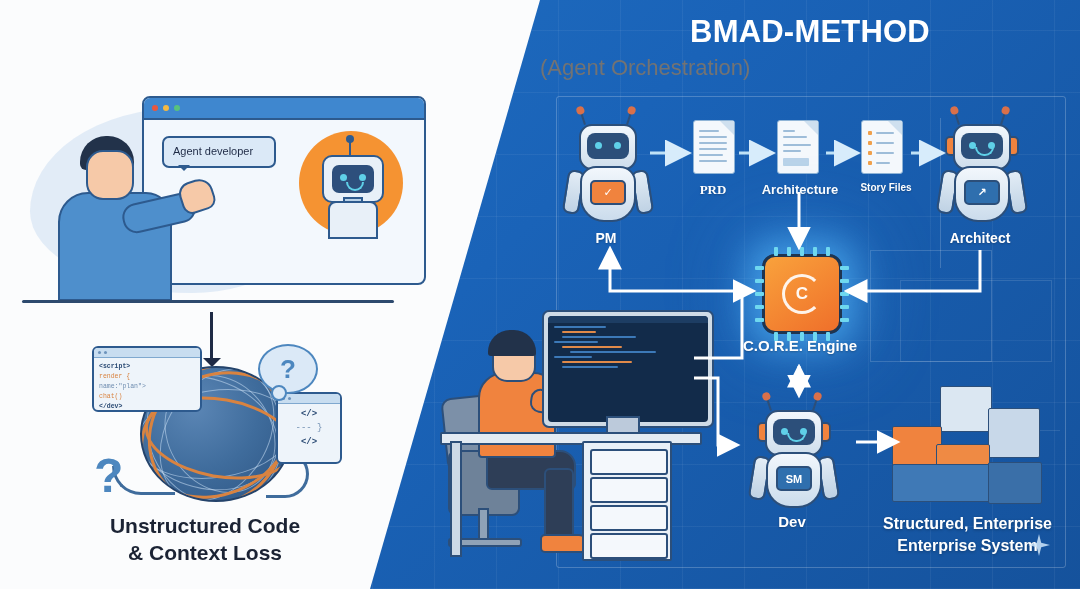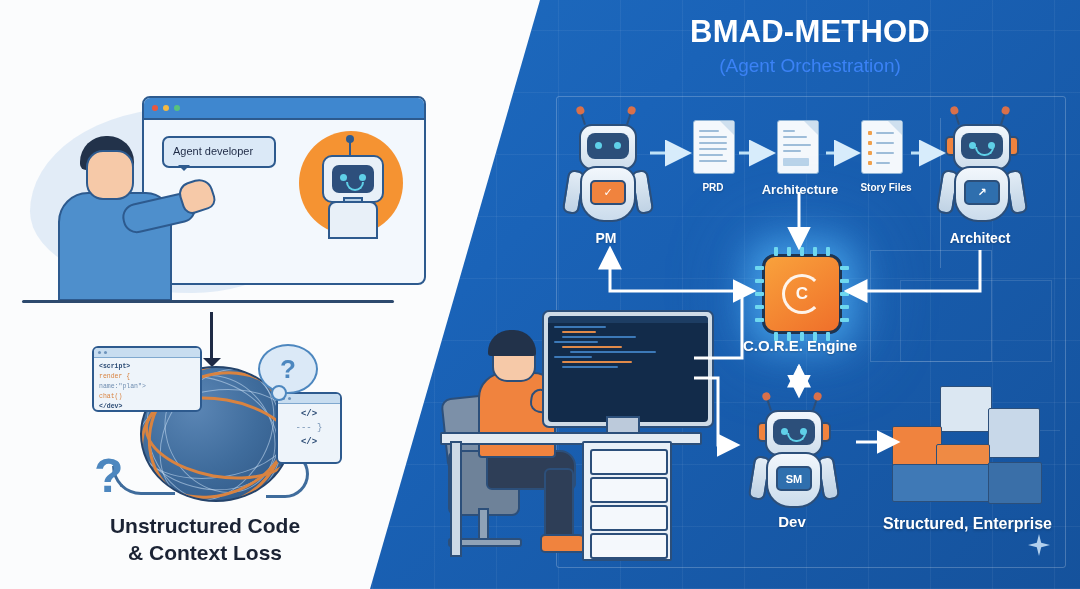--- a/index.html
+++ b/index.html
@@ -132,22 +132,22 @@
          border-radius:50%;background:#dbe9f7;border:2px solid #4d87bf;}
 
   .left-caption{
     position:absolute;left:0;top:512px;width:410px;text-align:center;
     font-size:21px;font-weight:700;color:#1b2334;line-height:1.3;
   }
 
   
   .r-title{position:absolute;left:540px;top:14px;width:540px;text-align:center;
     font-size:31px;font-weight:700;color:#ffffff;letter-spacing:.2px;}
-  .r-sub{position:absolute;left:540px;top:55px;width:540px;text-align:center;
-    font-size:19px;color:#3b82f6;}
+  .r-sub{position:absolute;left:540px;top:55px;width:540px;text-align:left;
+    font-size:22px;color:#737373;}
 
   .node-label{position:absolute;color:#ffffff;font-size:14px;font-weight:700;text-align:center;
     text-shadow:0 1px 2px rgba(0,0,0,.25);}
 
   
   .rbot{position:absolute;}
   .rb-head{position:absolute;width:54px;height:42px;border-radius:13px;
     background:linear-gradient(180deg,#f2f7fc,#cfdeec);border:2px solid #2c4f7a;left:50%;margin-left:-27px;top:12px;}
   .rb-visor{position:absolute;left:6px;top:7px;width:42px;height:26px;border-radius:8px;background:#2c4f7a;}
   .rb-eye{position:absolute;top:9px;width:7px;height:7px;border-radius:50%;background:#5fd0e8;}
@@ -349,21 +349,21 @@
   <div class="node-label" style="left:556px;top:230px;width:100px;">PM</div>
 
   <div class="doc" style="left:693px;top:120px;">
     <span class="ln" style="top:9px;width:20px;"></span>
     <span class="ln" style="top:15px;width:28px;"></span>
     <span class="ln" style="top:21px;width:28px;"></span>
     <span class="ln" style="top:27px;width:28px;"></span>
     <span class="ln" style="top:33px;width:24px;"></span>
     <span class="ln" style="top:39px;width:28px;"></span>
   </div>
-  <div class="node-label" style="left:673px;top:182px;width:80px;font-size:10px;">PRD</div>
+  <div class="node-label" style="left:673px;top:182px;width:80px;font-size:13px;font-family:Liberation Serif, serif;">PRD</div>
 
   <div class="doc doc-stack" style="left:777px;top:120px;">
     <span class="ln" style="top:9px;width:12px;"></span>
     <span class="ln" style="top:15px;width:24px;"></span>
     <span class="ln" style="top:23px;width:28px;"></span>
     <span class="ln" style="top:29px;width:18px;"></span>
     <span class="ln" style="top:37px;width:26px;height:8px;background:#b9d3e9;"></span>
   </div>
   <div class="node-label" style="left:750px;top:182px;width:100px;font-size:13px;">Architecture</div>
 
@@ -492,20 +492,21 @@
     <span class="blk" style="left:48px;top:0;width:50px;height:44px;background:#dbe7f2;"></span>
     <span class="blk" style="left:96px;top:22px;width:50px;height:48px;background:#c8d8e9;"></span>
     <span class="blk" style="left:0px;top:40px;width:48px;height:40px;background:#f0833e;"></span>
     <span class="blk" style="left:44px;top:58px;width:52px;height:42px;background:#ef8a44;"></span>
     <span class="blk" style="left:0px;top:78px;width:96px;height:36px;background:#3f79b6;"></span>
     <span class="blk" style="left:96px;top:76px;width:52px;height:40px;background:#3a6fa8;"></span>
   </div>
 
   <div class="r-caption">
     <div>Structured, Enterprise</div>
+    <div>Enterprise System</div>
   </div>
   <div class="sparkle"></div>
 
   <svg class="flow" viewBox="0 0 1080 589">
     <defs>
       <marker id="ah" markerWidth="9" markerHeight="9" refX="7" refY="4.5" orient="auto">
         <path d="M0,0 L9,4.5 L0,9 z" fill="#d7ecfb"></path>
       </marker>
       <marker id="ahw" markerWidth="8" markerHeight="8" refX="6.5" refY="4" orient="auto">
         <path d="M0,0 L8,4 L0,8 z" fill="#ffffff"></path>

